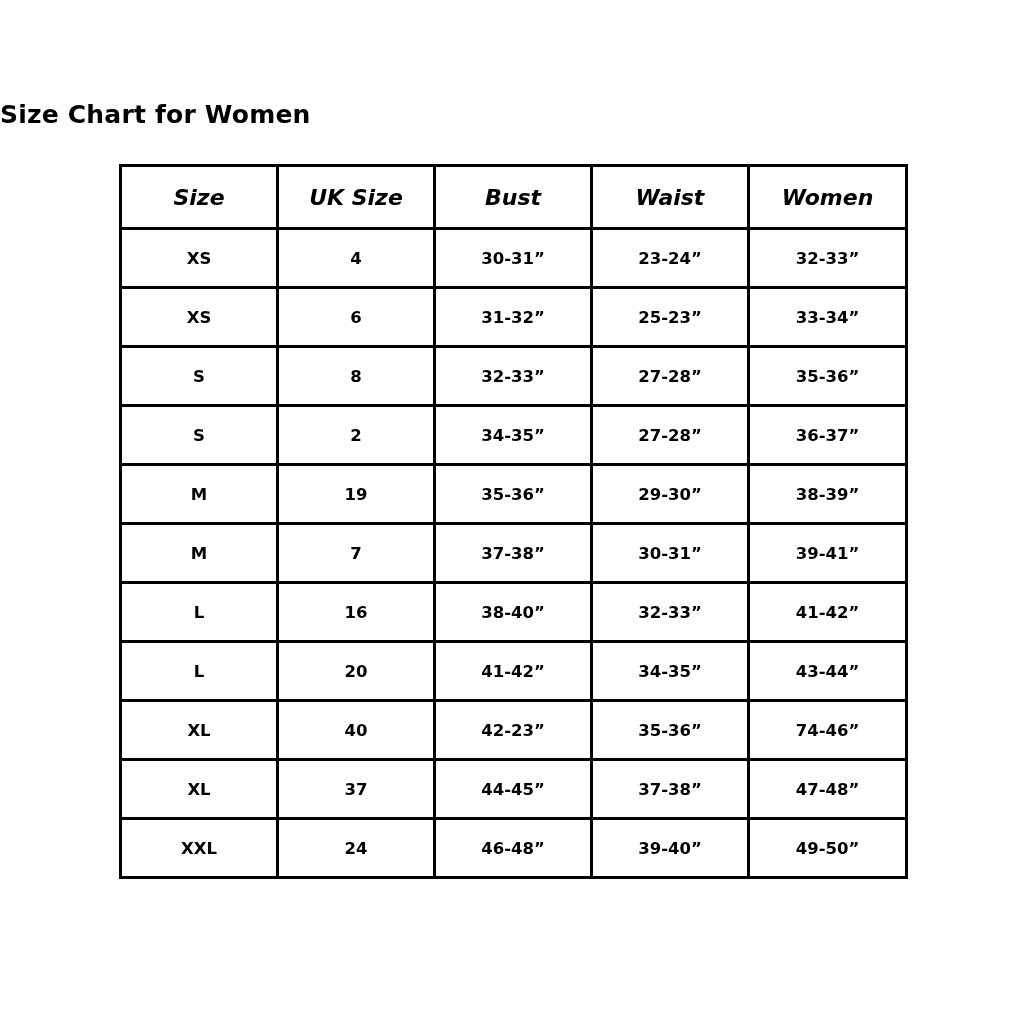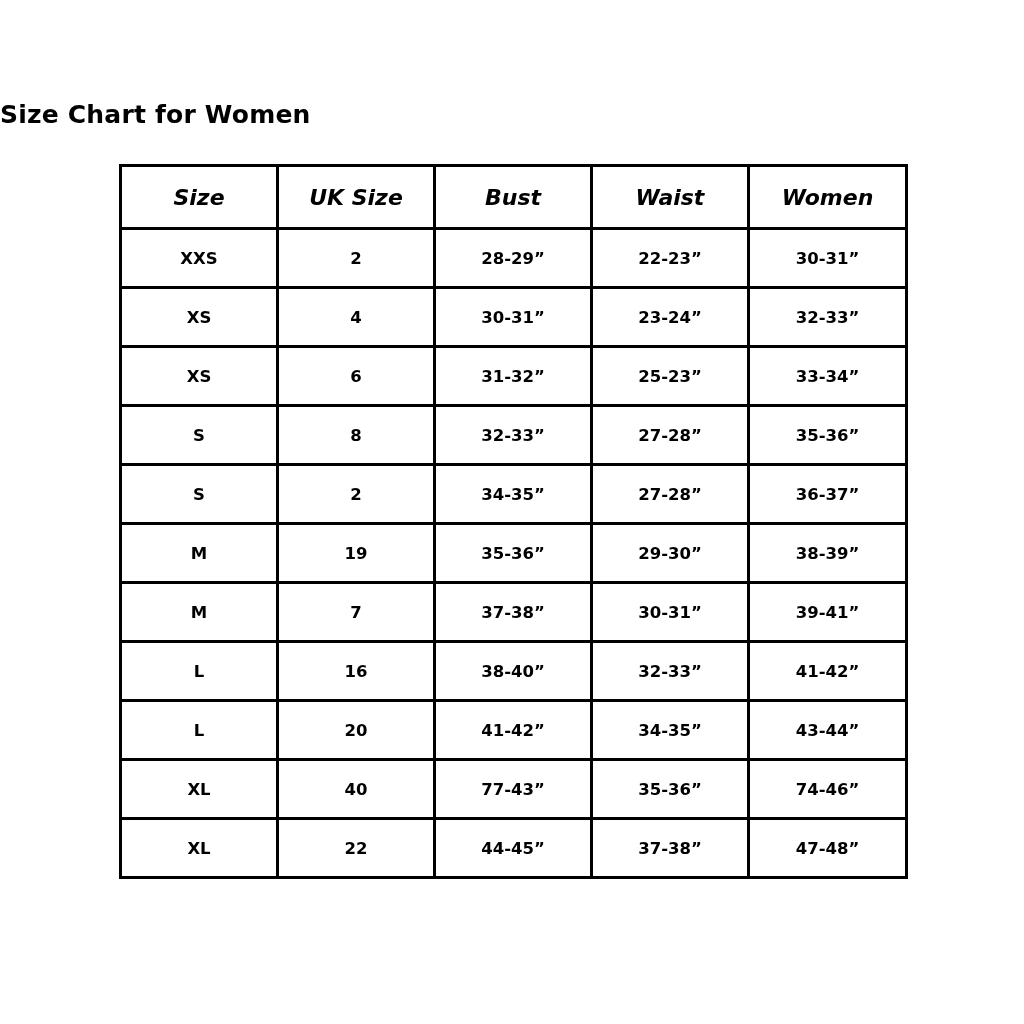--- a/index.html
+++ b/index.html
@@ -83,27 +83,20 @@
         <tr>
           <th>Size</th>
           <th>UK Size</th>
           <th>Bust</th>
           <th>Waist</th>
           <th>Women</th>
         </tr>
       </thead>
       <tbody>
         <tr>
-          <td>XXS</td>
-          <td>2</td>
-          <td>28-29”</td>
-          <td>22-23”</td>
-          <td>30-31”</td>
-        </tr>
-        <tr>
           <td>XS</td>
           <td>4</td>
           <td>30-31”</td>
           <td>23-24”</td>
           <td>32-33”</td>
         </tr>
         <tr>
           <td>XS</td>
           <td>6</td>
           <td>31-32”</td>
@@ -148,28 +141,35 @@
         <tr>
           <td>L</td>
           <td>20</td>
           <td>41-42”</td>
           <td>34-35”</td>
           <td>43-44”</td>
         </tr>
         <tr>
           <td>XL</td>
           <td>40</td>
-          <td>77-43”</td>
+          <td>42-23”</td>
           <td>35-36”</td>
           <td>74-46”</td>
         </tr>
         <tr>
           <td>XL</td>
-          <td>22</td>
+          <td>37</td>
           <td>44-45”</td>
           <td>37-38”</td>
           <td>47-48”</td>
+        </tr>
+        <tr>
+          <td>XXL</td>
+          <td>24</td>
+          <td>46-48”</td>
+          <td>39-40”</td>
+          <td>49-50”</td>
         </tr>
       </tbody>
     </table>
   </div>
 
 </div>
 
 </body></html>

